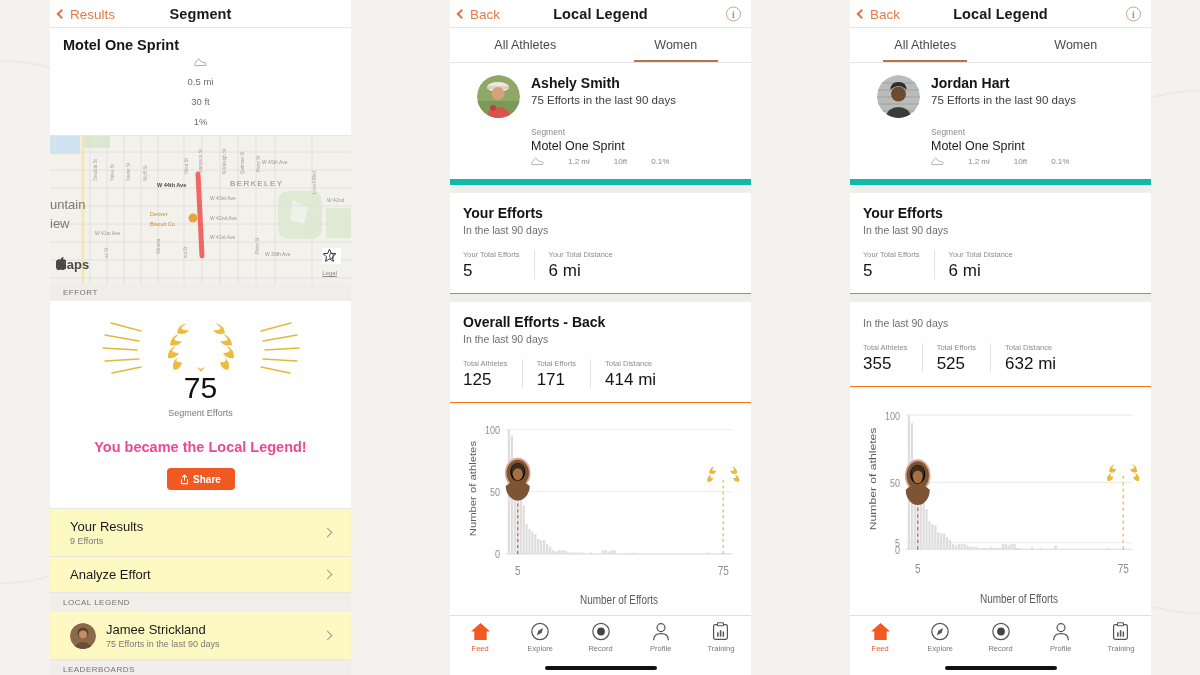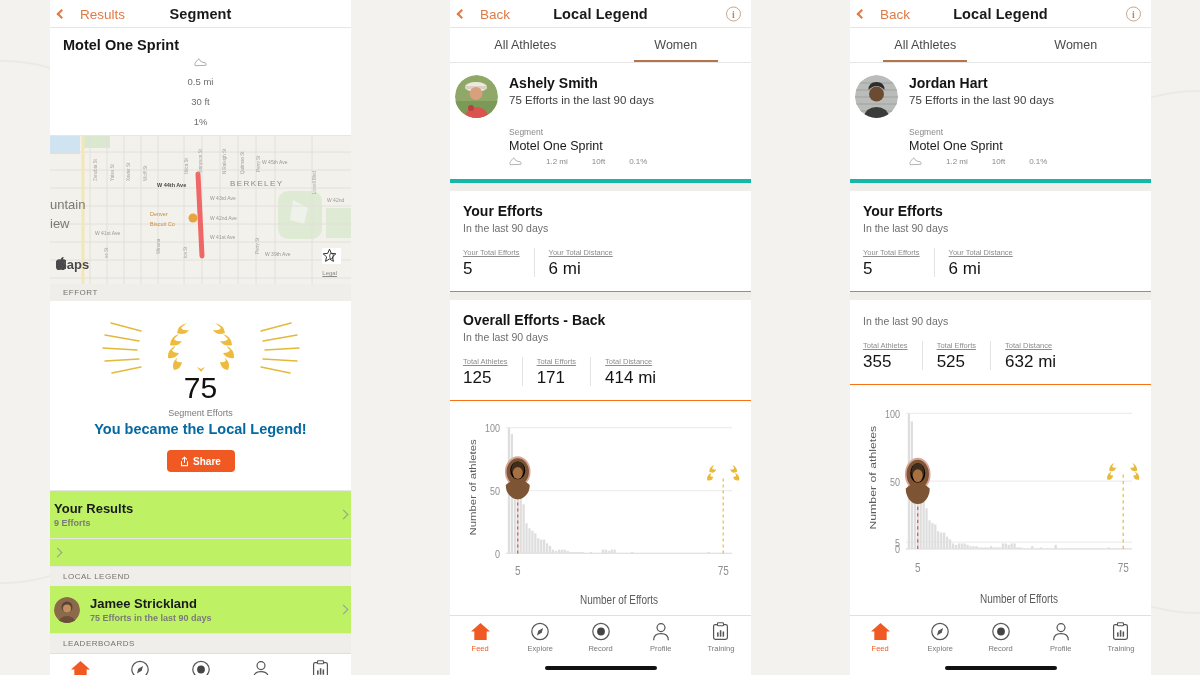--- a/index.html
+++ b/index.html
@@ -30,21 +30,21 @@
 
   
   .navbar {
     height: 28px; flex: 0 0 28px; position: relative;
     display:flex; align-items:center; justify-content:center;
     background:#fff; border-bottom:1px solid #e6e6e6;
   }
   .nav-title { font-size: 14.5px; font-weight: 700; color:#1a1a1a; letter-spacing:.1px; }
   .nav-back {
     position:absolute; left:8px; top:50%; transform:translateY(-50%);
-    display:flex; align-items:center; gap:15px;
+    display:flex; align-items:center; gap:5px;
     color:#e07a45; font-size:13.5px; cursor:pointer;
   }
   .chev-left { width:7px; height:7px; border-left:2px solid #e07a45; border-bottom:2px solid #e07a45; transform:rotate(45deg); display:inline-block; }
   .nav-info {
     position:absolute; right:10px; top:50%; transform:translateY(-50%);
     width:15px; height:15px; border-radius:50%; border:1.2px solid #c9a68e;
     color:#b08a6e; font-size:10px; font-weight:600; font-family:"Liberation Serif", serif;
     display:flex; align-items:center; justify-content:center; cursor:pointer;
   }
 
@@ -81,55 +81,55 @@
     font-size:9px; color:#333;
   }
   .map-legal { position:absolute; right:14px; bottom:8px; font-size:6px; color:#8a8a8a; text-decoration:underline; }
   .effort-bar { background:#f0eeea; padding:4px 13px; font-size:8px; letter-spacing:.5px; color:#76726c; }
 
   
   .trophy-card { padding:16px 0 18px; text-align:center; background:#fff; border-bottom:1px solid #e6e6e6; }
   .trophy-row { position:relative; height:64px; display:flex; align-items:center; justify-content:center; }
   .big-num { font-size:30px; font-weight:400; color:#111; line-height:1; margin-top:-8px; }
   .seg-eff-label { font-size:9px; color:#7a7a7a; margin-top:5px; }
-  .legend-line { font-size:14.5px; font-weight:700; color:#0369a1; margin-top:3px; }
+  .legend-line { font-size:14.5px; font-weight:700; color:#ec4899; margin-top:21px; }
   .share-btn {
     margin:13px auto 0; background:#f05a22; color:#fff; border:none; border-radius:4px;
     width:68px; height:22px; font-size:10px; font-weight:600;
     display:flex; align-items:center; justify-content:center; gap:4px; cursor:pointer;
   }
 
   
-  .row { display:flex; align-items:center; padding:10px 4px; background:#bef264; border-bottom:1px solid #e6e6e6; cursor:pointer; position:relative;font-weight:bold; }
+  .row { display:flex; align-items:center; padding:10px 20px; background:#fef9c3; border-bottom:1px solid #e6e6e6; cursor:pointer; position:relative; }
   .row-main { flex:1; min-width:0; }
   .row-title { font-size:13px; color:#1a1a1a; }
   .row-sub { font-size:9px; color:#7a7a7a; margin-top:2px; }
   .chev-right { width:7px; height:7px; border-top:1.6px solid #9a9a9a; border-right:1.6px solid #9a9a9a; transform:rotate(45deg); flex:0 0 auto; }
   .section-head { background:#f0eeea; padding:5px 13px; font-size:8px; letter-spacing:.5px; color:#76726c; }
   .avatar { width:26px; height:26px; border-radius:50%; margin-right:10px; flex:0 0 26px; overflow:hidden; }
 
   
-  .ath-card { padding:12px 5px 13px; background:#fff; border-bottom:4px solid #14b8a6; }
+  .ath-card { padding:12px 27px 13px; background:#fff; border-bottom:6px solid #14b8a6; }
   .ath-top { display:flex; align-items:flex-start; gap:11px; }
   .ath-avatar { width:43px; height:43px; border-radius:50%; overflow:hidden; flex:0 0 43px; }
   .ath-name { font-size:14px; font-weight:700; color:#141414; }
   .ath-sub { font-size:11.5px; color:#3d3d3d; margin-top:3px; }
   .ath-seg { margin-left:54px; margin-top:9px; }
   .ath-seg-label { font-size:8.5px; color:#8a8a8a; }
   .ath-seg-name { font-size:12.5px; color:#1a1a1a; margin-top:2px; }
   .ath-seg-stats { display:flex; align-items:center; gap:24px; margin-top:4px; font-size:8px; color:#8a8a8a; }
 
   
   .stat-block { padding:12px 13px 14px; background:#fff; border-bottom:1px solid #f97316; }
   .stat-h { font-size:14px; font-weight:700; color:#141414; }
   .stat-sub { font-size:10.5px; color:#6f6f6f; margin-top:3px; }
   .stat-cols { display:flex; margin-top:14px; }
   .stat-col { padding-right:14px; }
   .stat-col + .stat-col { border-left:1px solid #e3e3e3; padding-left:14px; }
-  .stat-label { font-size:7.5px; color:#8d8d8d;text-decoration:underline; }
+  .stat-label { font-size:7.5px; color:#8d8d8d; }
   .stat-val { font-size:17px; color:#141414; margin-top:3px; line-height:1; }
 
   
   .chart-wrap { background:#fff; padding:6px 10px 4px; flex:1 1 auto; min-height:0; position:relative; }
   .chart-svg { width:100%; height:100%; display:block; }
 
   
   .tabbar { flex:0 0 60px; background:#fff; border-top:1px solid #e0e0e0; display:flex; align-items:flex-start; padding-top:6px; position:relative; }
   .tb-item { flex:1; display:flex; flex-direction:column; align-items:center; gap:3px; cursor:pointer; }
   .tb-label { font-size:7.5px; color:#777; }
@@ -288,20 +288,23 @@
 
     <div class="row">
       <div class="row-main">
         <div class="row-title">Your Results</div>
         <div class="row-sub">9 Efforts</div>
       </div>
       <span class="chev-right"></span>
     </div>
 
     <div class="row">
+      <div class="row-main">
+        <div class="row-title">Analyze Effort</div>
+      </div>
       <span class="chev-right"></span>
     </div>
 
     <div class="section-head">LOCAL LEGEND</div>
 
     <div class="row">
       <div class="avatar">
         <svg viewBox="0 0 26 26">
           <circle cx="13" cy="13" r="13" fill="#8a6a4a"></circle>
           <circle cx="13" cy="10" r="5.5" fill="#5d4430"></circle>

